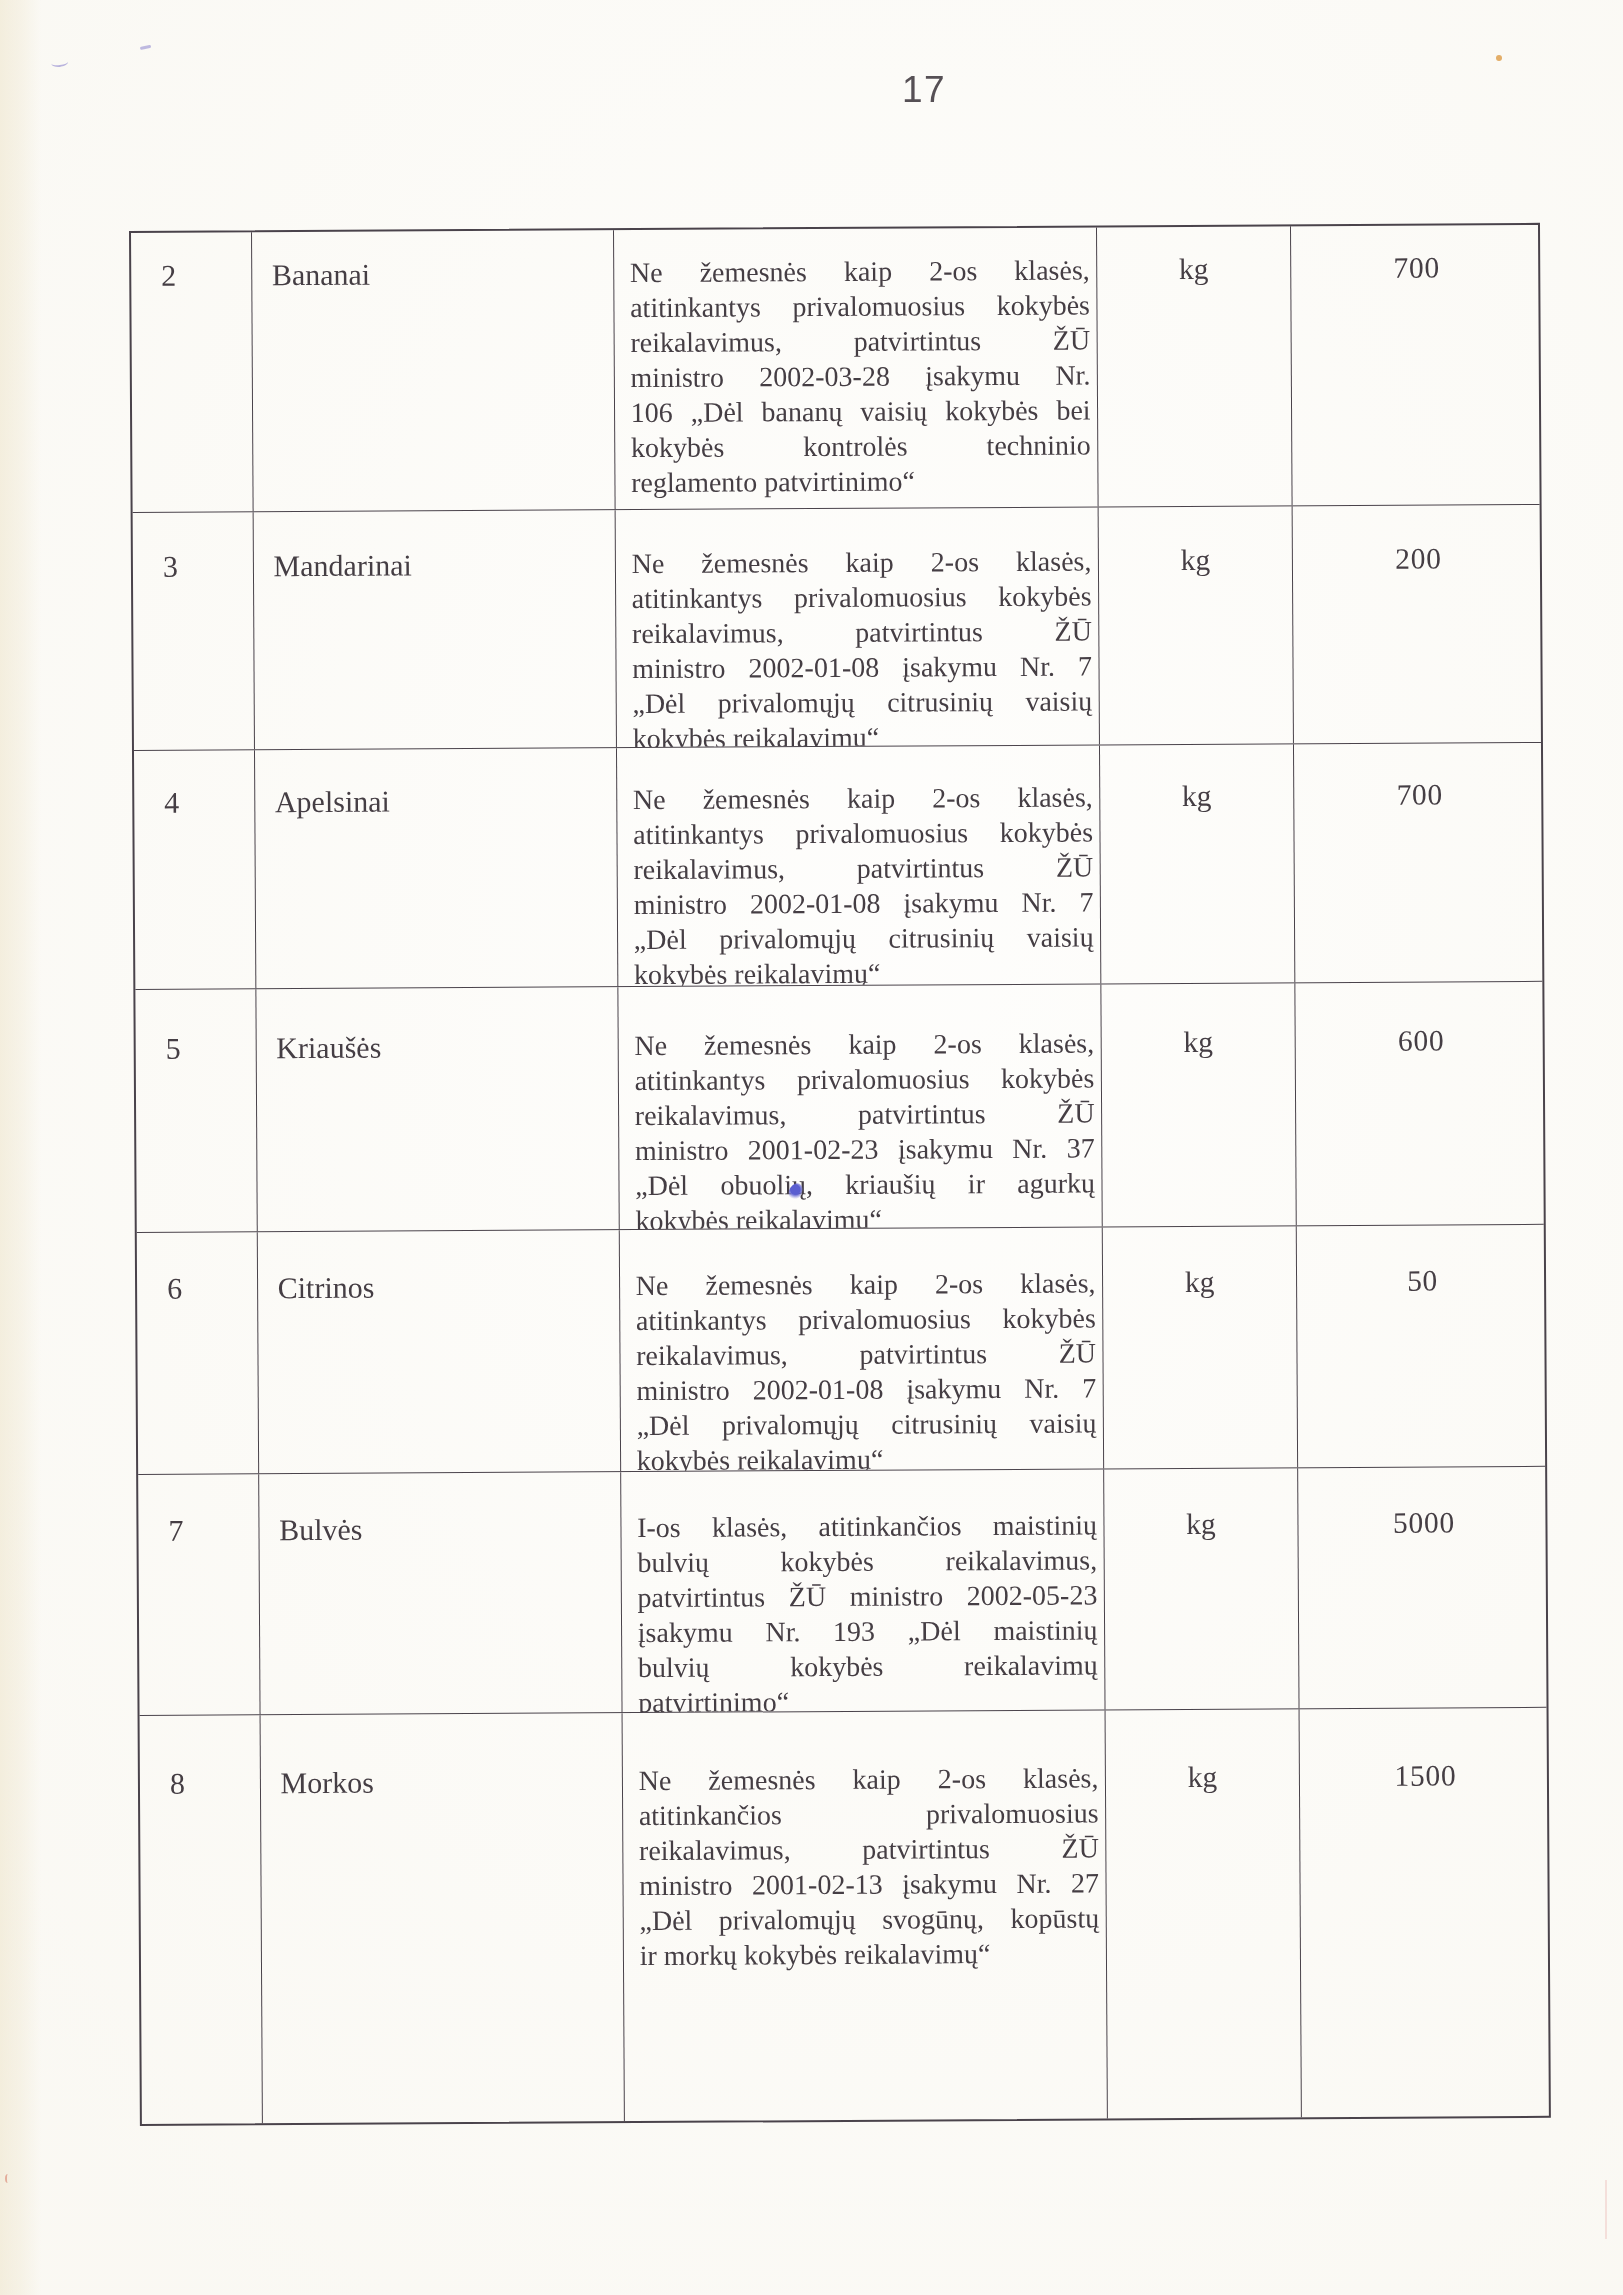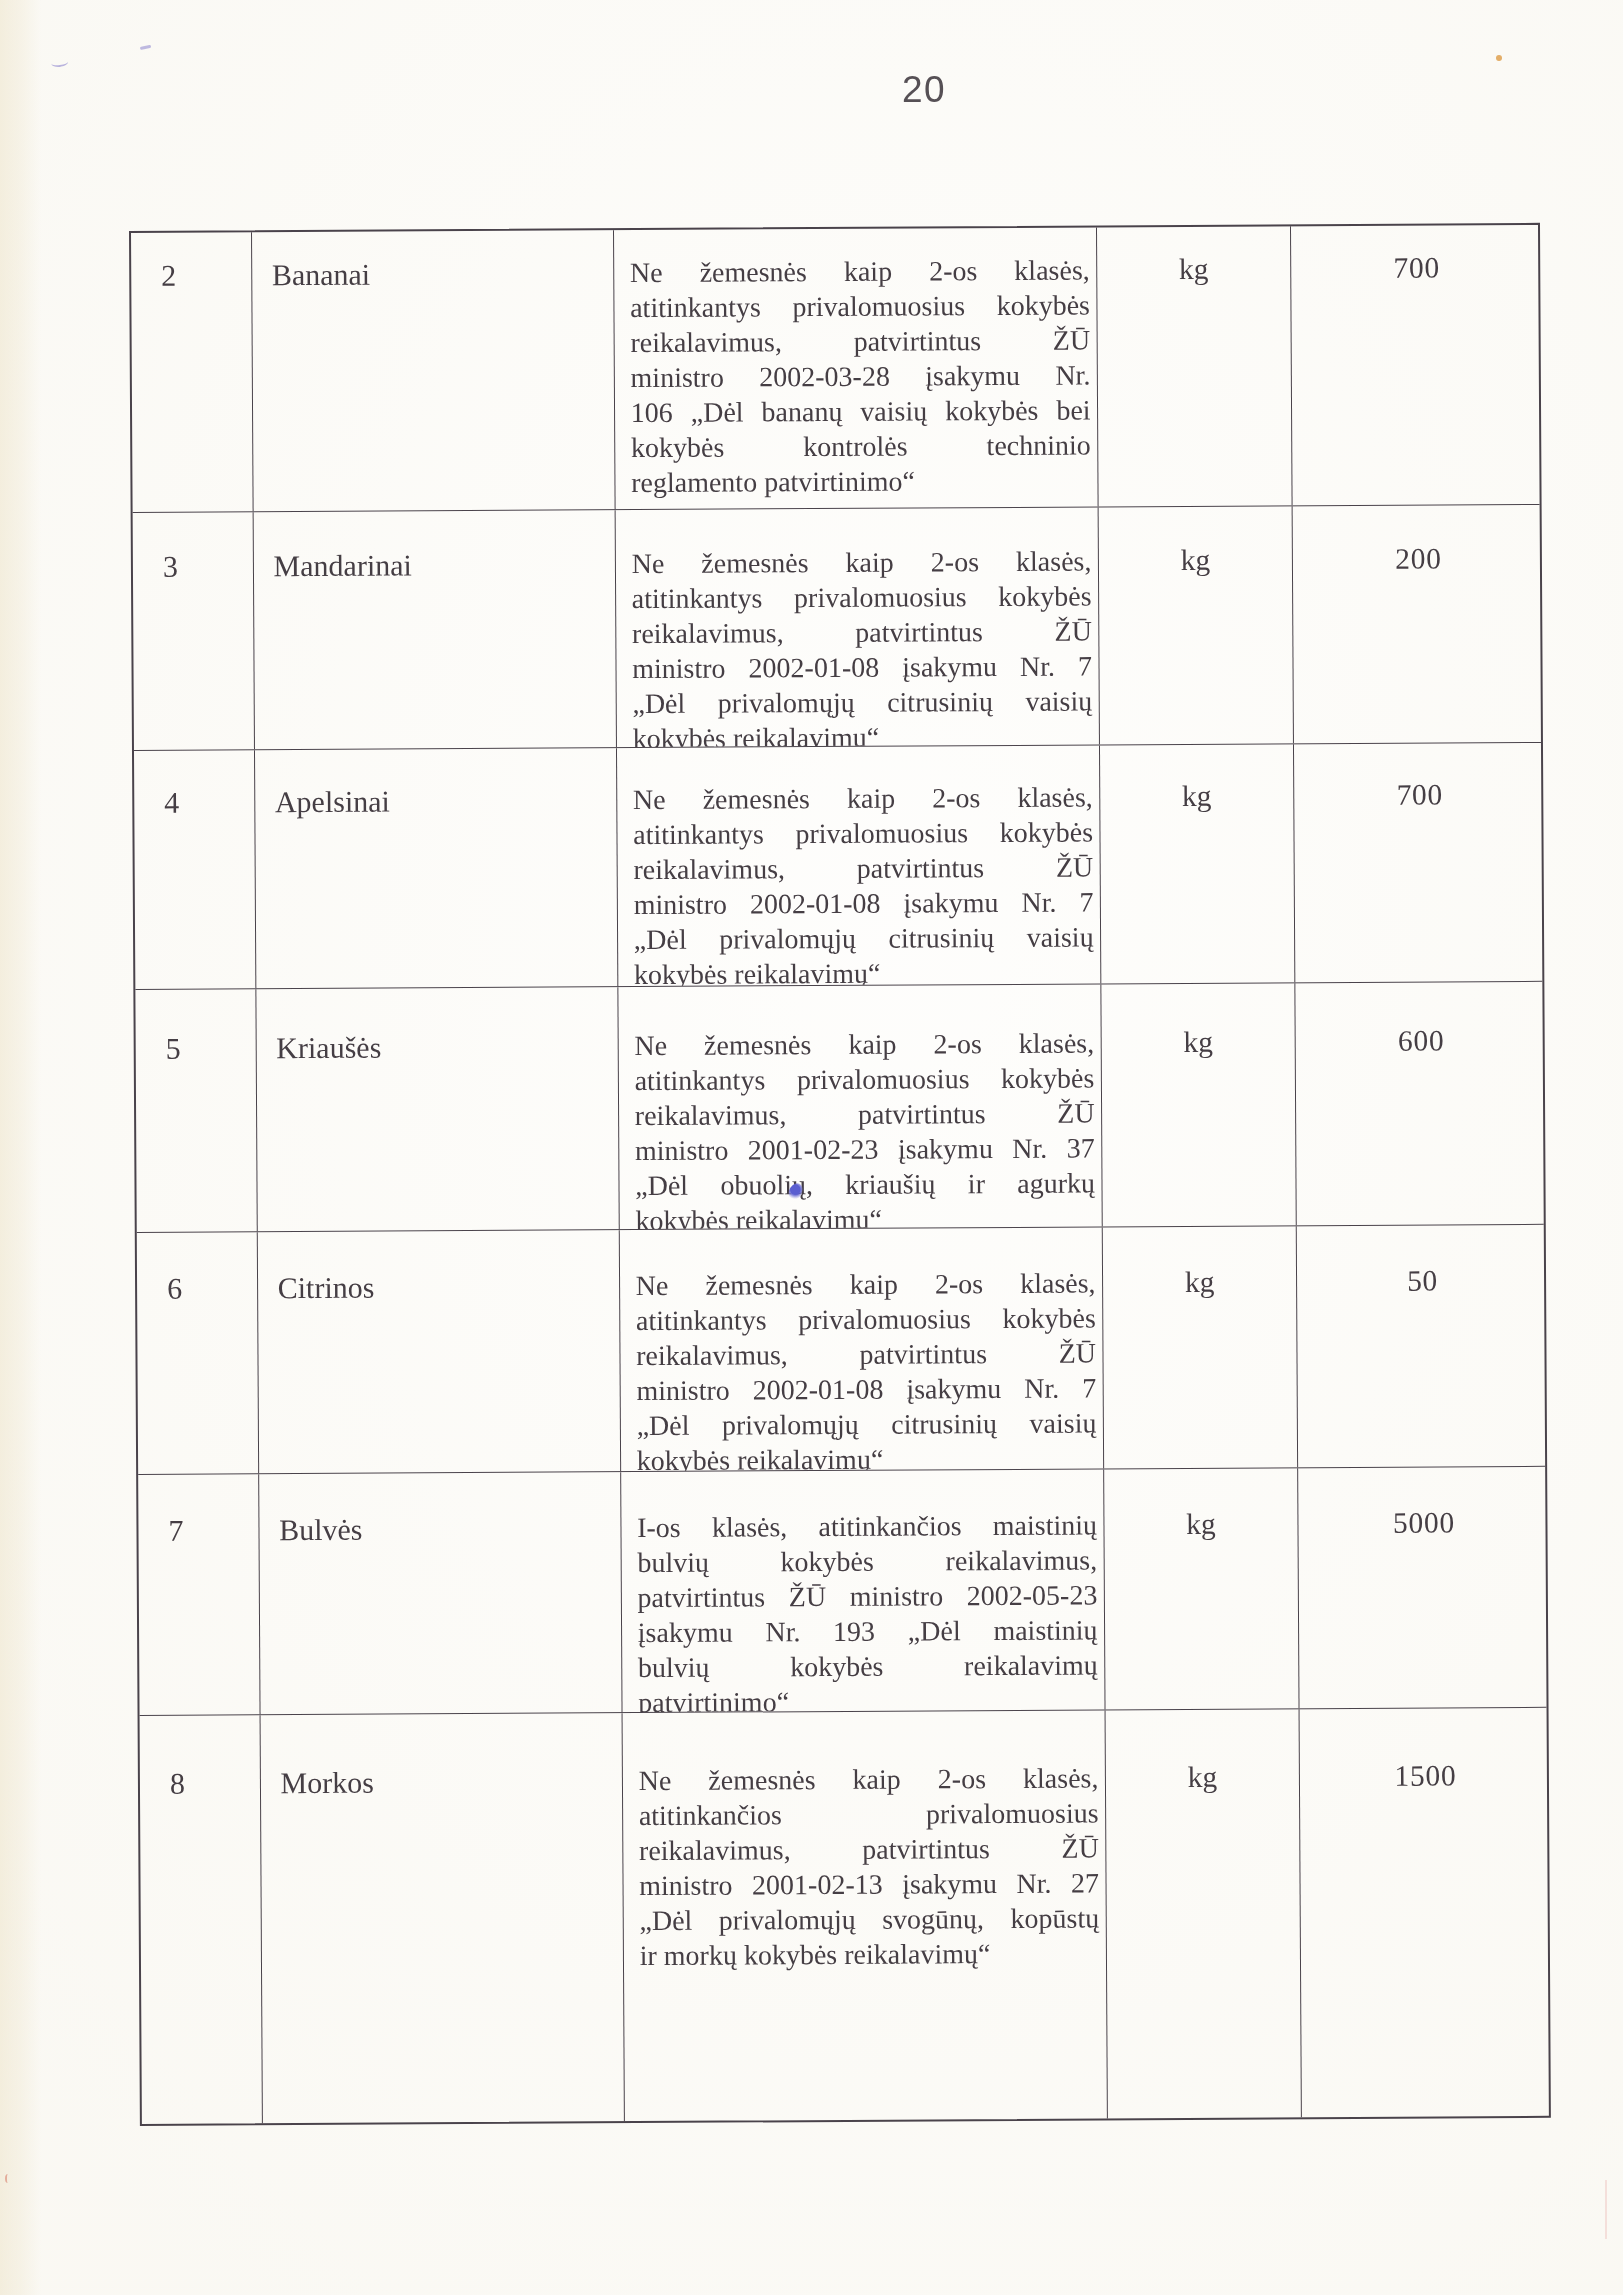--- a/index.html
+++ b/index.html
@@ -106,21 +106,21 @@
   .a-pink-line{
     left:1605px;top:2180px;width:2px;height:59px;
     background:#eec6c2;
     opacity:.5;
   }
 </style>
 </head>
 <body>
 
 <div class="page">
-  <div class="page-number">20</div>
+  <div class="page-number">17</div>
 
   <div class="table" id="table">
       <div class="trow" style="height: 279px;">
         <div class="cell c-num" style="padding-top: 25px;">2</div>
         <div class="cell c-name" style="padding-top: 25px;">Bananai</div>
         <div class="cell c-desc" style="padding-top: 25px;">
           <div class="dline">Ne žemesnės kaip 2-os klasės,</div>
           <div class="dline">atitinkantys privalomuosius kokybės</div>
           <div class="dline">reikalavimus, patvirtintus ŽŪ</div>
           <div class="dline">ministro 2002-03-28 įsakymu Nr.</div>

